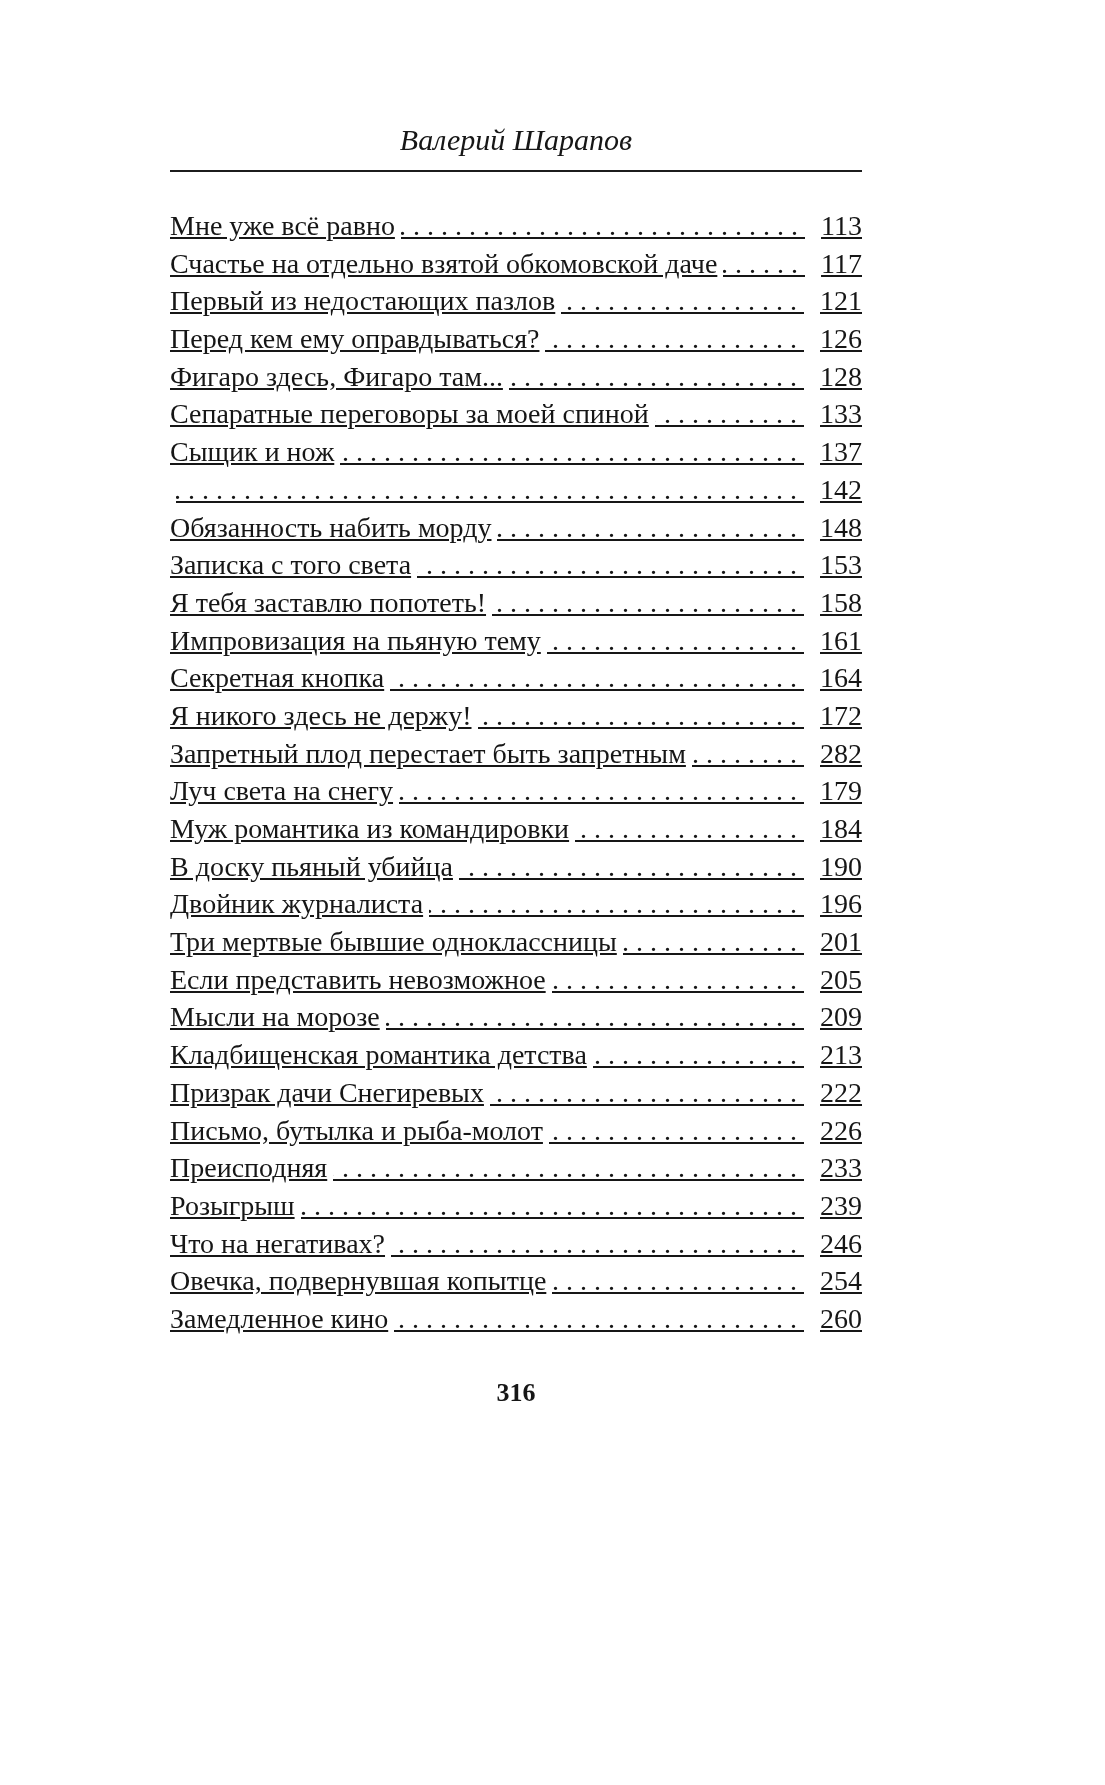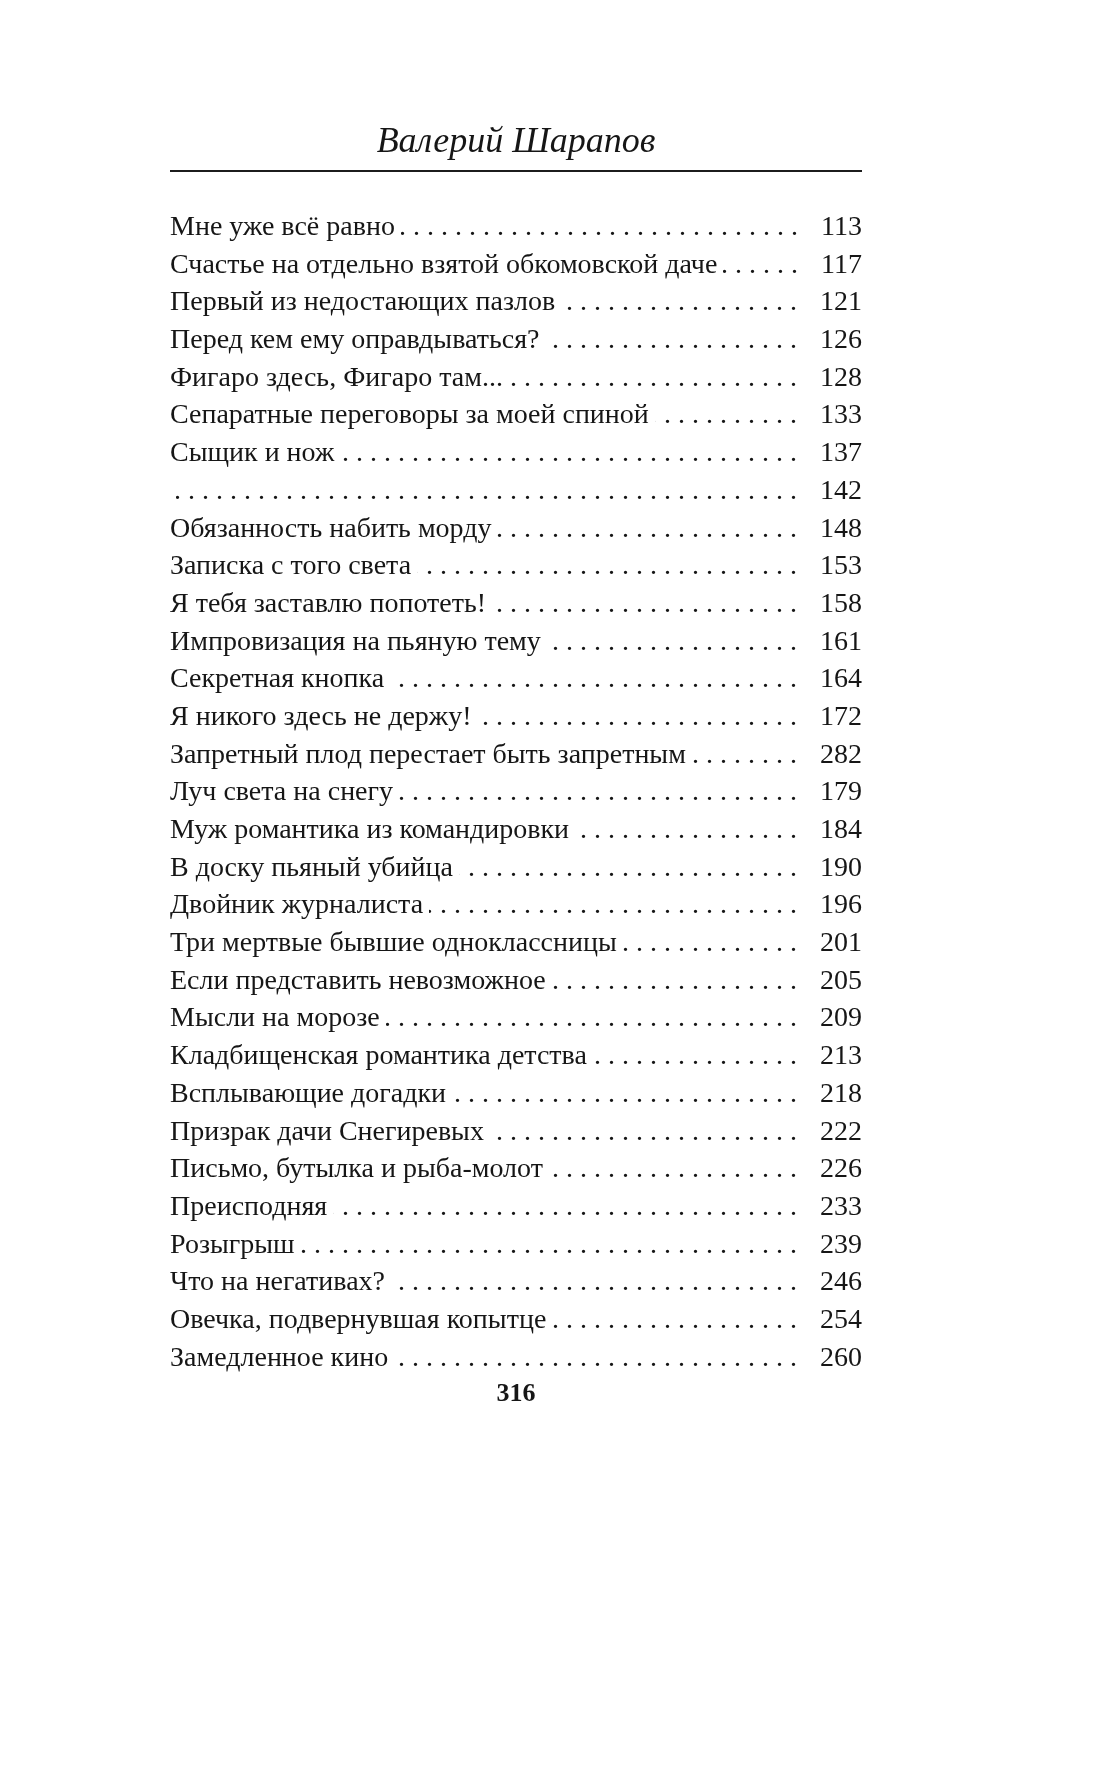--- a/index.html
+++ b/index.html
@@ -16,30 +16,31 @@
     font-family: "Liberation Serif", "DejaVu Serif", serif;
     overflow: hidden;
   }
   .running-head {
     position: absolute;
     left: 170px;
     top: 122px;
     width: 692px;
     text-align: center;
     font-style: italic;
-    font-size: 36px;
+    font-size: 30px;
     line-height: 36px;
     padding-bottom: 12px;
     border-bottom: 2px solid #1c1c1c;
   }
   .toc {
     position: absolute;
     left: 170px;
     top: 207px;
     width: 692px;
+    text-decoration: underline;
   }
   .toc-entry {
     display: flex;
     align-items: baseline;
     height: 37.7px;
     line-height: 37.7px;
     font-size: 28px;
     white-space: nowrap;
   }
   .toc-title {
@@ -190,25 +191,20 @@
         <span class="toc-title">Мысли на морозе</span>
         <span class="toc-dots"></span>
         <span class="toc-page">209</span>
       </div>
       <div class="toc-entry">
         <span class="toc-title">Кладбищенская романтика детства</span>
         <span class="toc-dots"></span>
         <span class="toc-page">213</span>
       </div>
       <div class="toc-entry">
-        <span class="toc-title">Всплывающие догадки</span>
-        <span class="toc-dots"></span>
-        <span class="toc-page">218</span>
-      </div>
-      <div class="toc-entry">
         <span class="toc-title">Призрак дачи Снегиревых</span>
         <span class="toc-dots"></span>
         <span class="toc-page">222</span>
       </div>
       <div class="toc-entry">
         <span class="toc-title">Письмо, бутылка и рыба-молот</span>
         <span class="toc-dots"></span>
         <span class="toc-page">226</span>
       </div>
       <div class="toc-entry">

